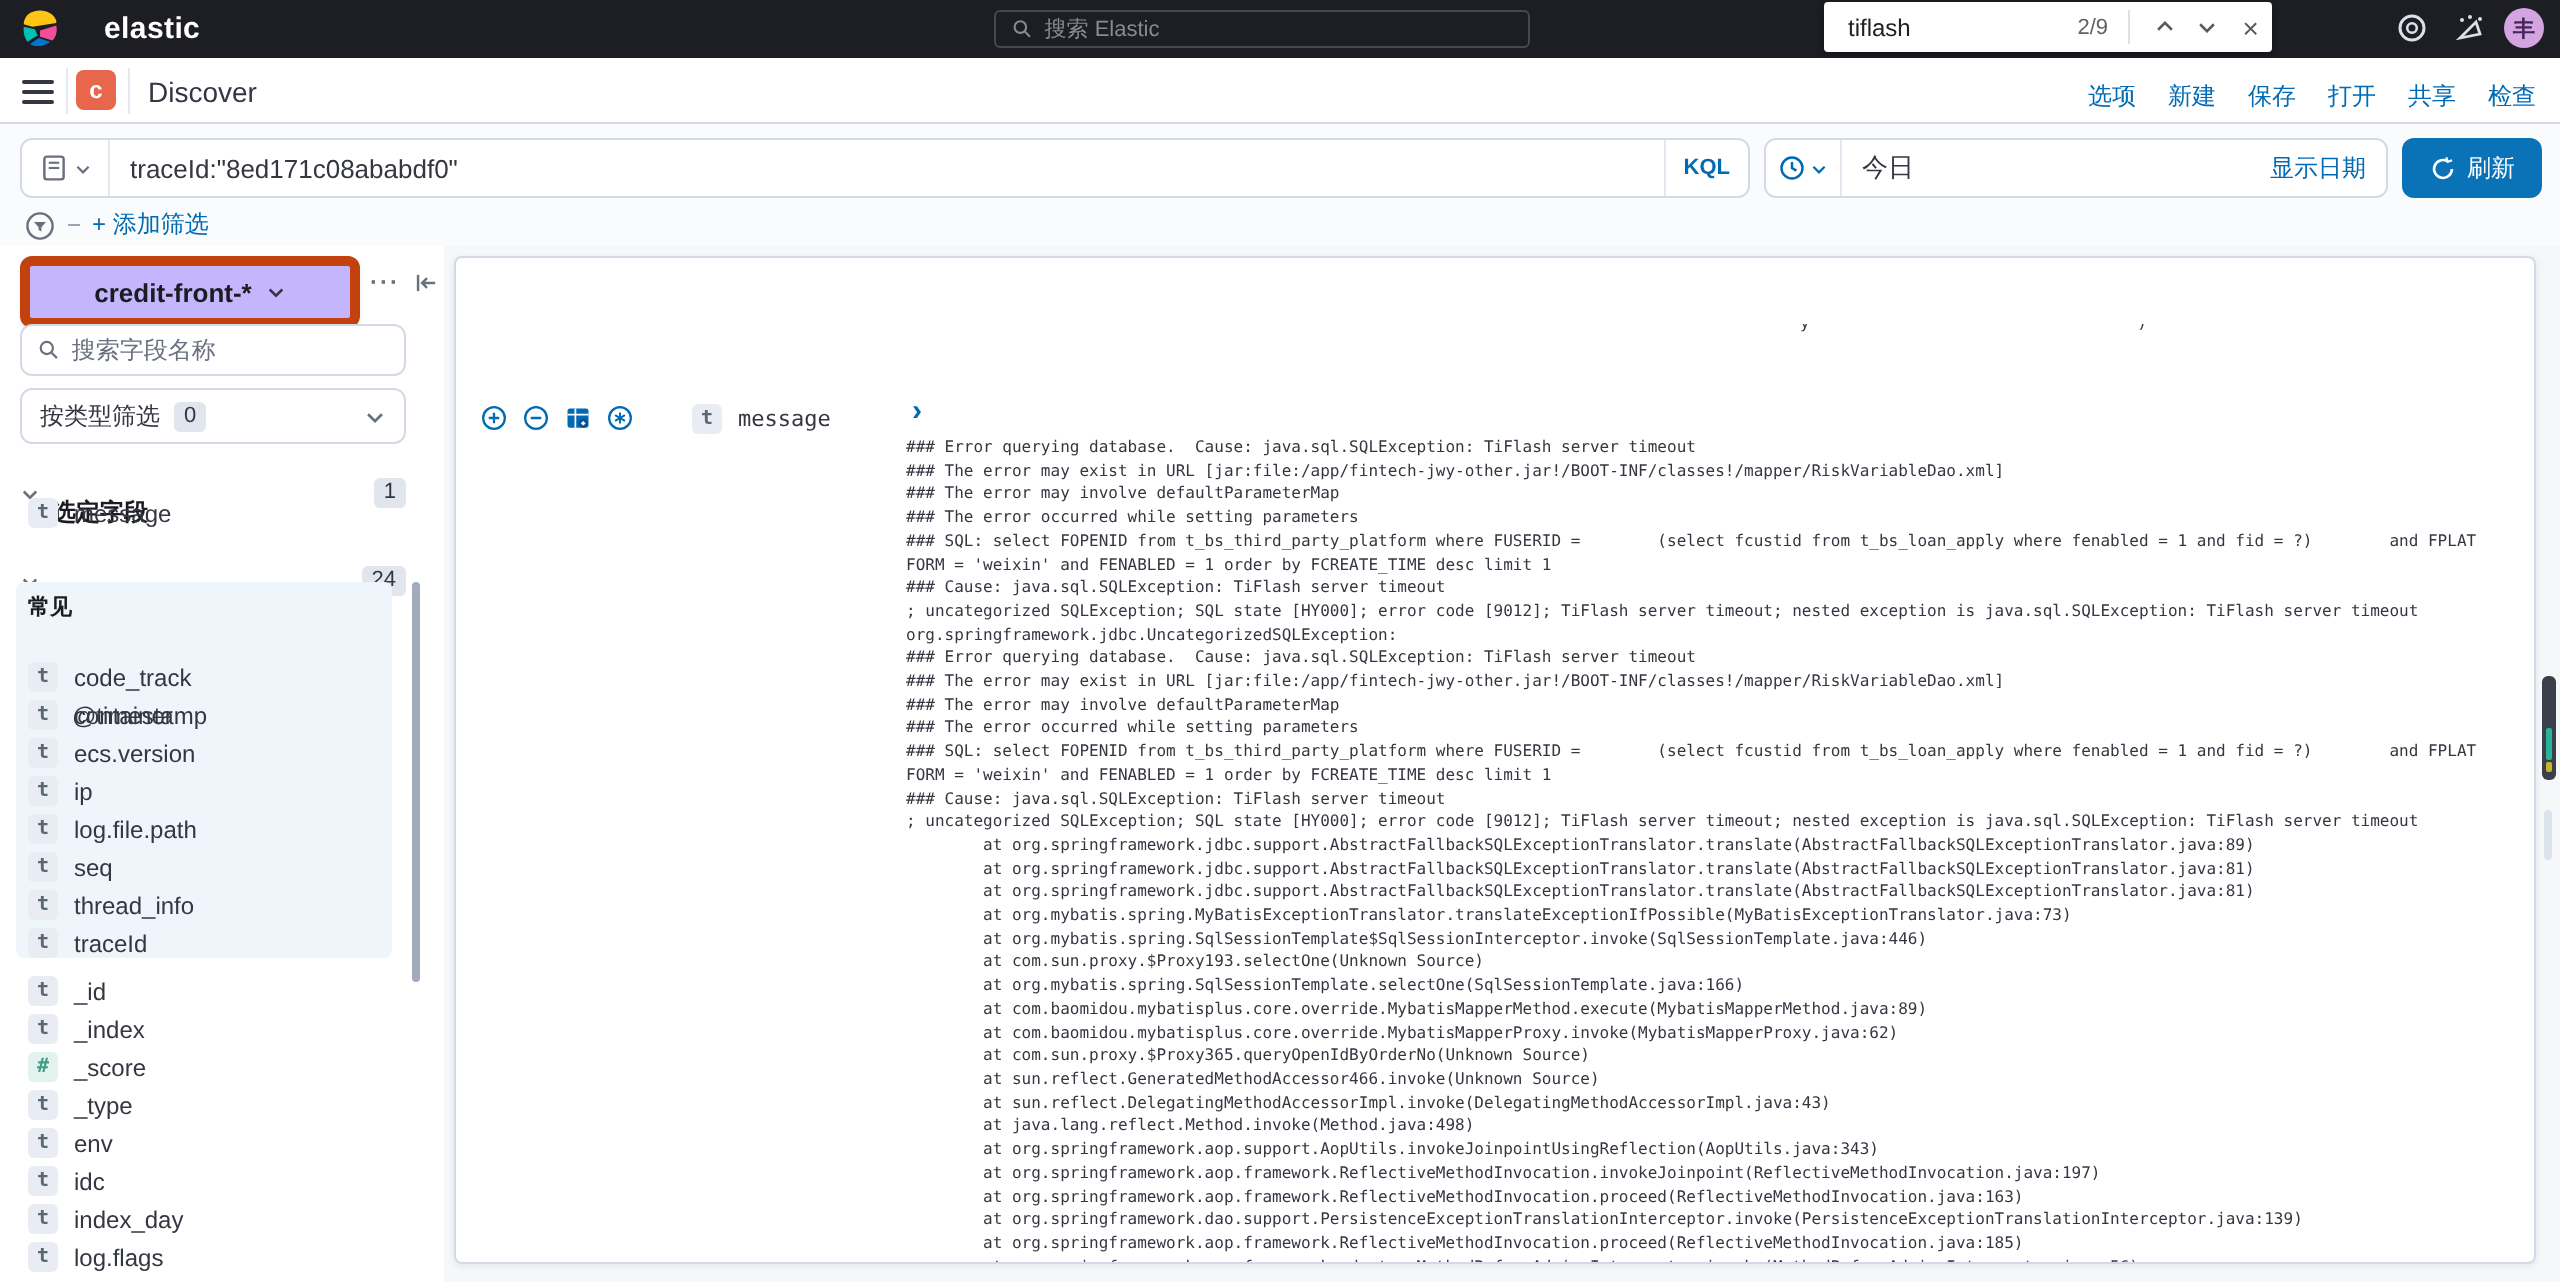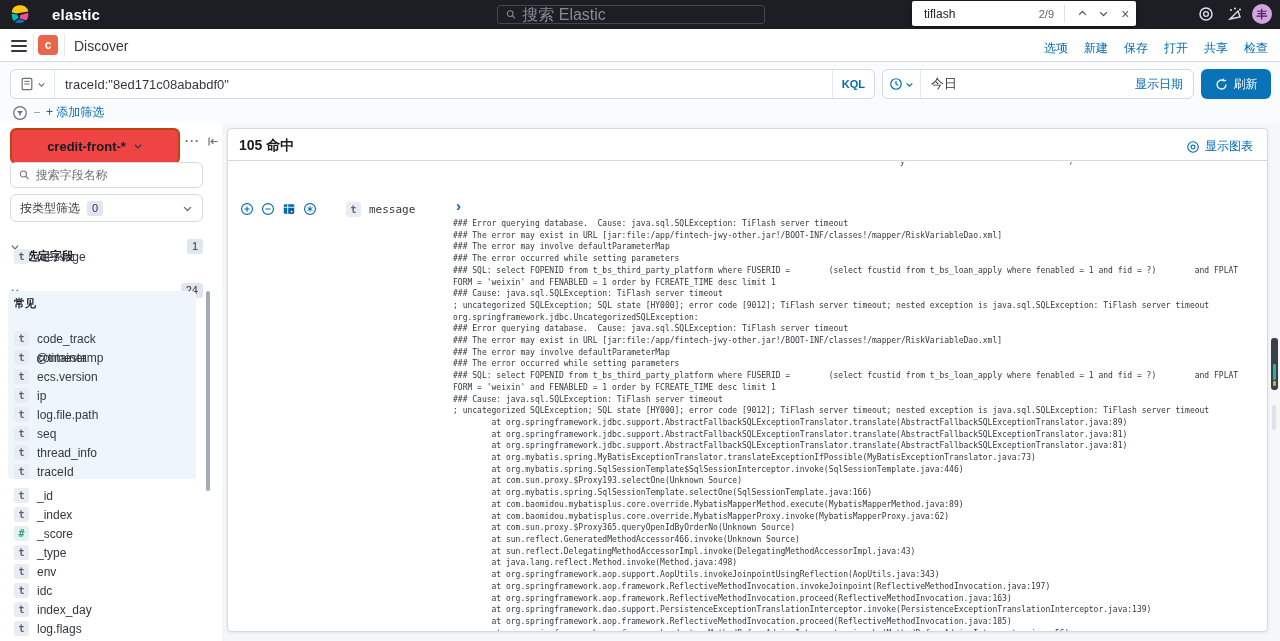--- a/index.html
+++ b/index.html
@@ -5,21 +5,21 @@
   * { margin:0; padding:0; box-sizing:border-box; }
   html,body { width:1280px; height:641px; background:#f5f7f9; font-family:"Liberation Sans",sans-serif; }
   #app { position:relative; width:1280px; height:641px; overflow:hidden; background:#f5f7f9; }
   .abs { position:absolute; }
 
   
   .global-header { left:0; top:0; width:1280px; height:29px; background:#1d1e24; display:flex; align-items:center; }
   .brand { position:absolute; left:10px; top:4px; display:flex; align-items:center; gap:22px; }
   .brand-text { color:#ffffff; font-size:15px; font-weight:600; letter-spacing:.2px; }
   .g-search { position:absolute; left:497px; top:5px; width:268px; height:19px; border:1px solid #454853; border-radius:3px; display:flex; align-items:center; padding:0 8px; gap:6px; background:#1d1e24; }
-  .g-search input { background:transparent; border:none; outline:none; color:#aeb4c0; font-size:16px; width:100%; font-family:"Liberation Sans",sans-serif; }
+  .g-search input { background:transparent; border:none; outline:none; color:#aeb4c0; font-size:11px; width:100%; font-family:"Liberation Sans",sans-serif; }
   .g-search input::placeholder { color:#878b95; }
   .findbar { position:absolute; left:912px; top:1px; width:224px; height:25px; background:#ffffff; border-radius:2px; box-shadow:0 1px 4px rgba(0,0,0,.45); display:flex; align-items:center; }
   .findbar .f-query { font-size:12px; color:#202124; padding-left:12px; flex:0 0 108px; }
   .findbar .f-count { font-size:11px; color:#5f6368; flex:0 0 34px; text-align:right; }
   .findbar .f-div { width:1px; height:17px; background:#e0e0e0; margin:0 7px 0 10px; }
   .findbar .f-btn { width:22px; height:22px; display:flex; align-items:center; justify-content:center; color:#555a60; cursor:pointer; }
   .hdr-icon { position:absolute; top:6px; width:16px; height:16px; color:#dbe0ea; }
   .avatar { position:absolute; left:1252px; top:4px; width:20px; height:20px; border-radius:50%; background:#d2a4e0; color:#46265a; font-size:11px; font-weight:bold; display:flex; align-items:center; justify-content:center; }
 
   
@@ -43,21 +43,21 @@
   .dp-clock { width:38px; height:100%; border-right:1px solid #e3e8f0; display:flex; align-items:center; justify-content:center; gap:2px; color:#006BB4; cursor:pointer; }
   .dp-value { font-size:13px; color:#343741; padding-left:10px; flex:1; cursor:pointer; }
   .dp-showdates { font-size:12px; color:#006BB4; padding-right:10px; cursor:pointer; }
   .refresh-btn { position:absolute; left:1201px; top:69px; width:70px; height:30px; background:#0a73b8; border:none; border-radius:6px; color:#fff; font-size:12px; display:flex; align-items:center; justify-content:center; gap:6px; cursor:pointer; font-family:"Liberation Sans",sans-serif; }
   .filter-row { position:absolute; left:12px; top:104px; display:flex; align-items:center; gap:6px; }
   .filter-row .dash { width:6px; height:1px; background:#9aa5b5; }
   .add-filter { font-size:12px; color:#006BB4; cursor:pointer; }
 
   
   .sidebar { left:0; top:123px; width:222px; height:518px; background:#ffffff; }
-  .ip-btn { position:absolute; left:10px; top:5px; width:170px; height:36px; background:#ef4444; border:2px solid #c2410c; border-radius:6px; box-shadow:0 1px 2px rgba(152,162,179,.2); display:flex; align-items:center; justify-content:center; gap:7px; font-size:13px; font-weight:bold; color:#1a1c21; cursor:pointer; }
+  .ip-btn { position:absolute; left:10px; top:5px; width:170px; height:36px; background:#c4b5fd; border:5px solid #c2410c; border-radius:6px; box-shadow:0 1px 2px rgba(152,162,179,.2); display:flex; align-items:center; justify-content:center; gap:7px; font-size:13px; font-weight:bold; color:#1a1c21; cursor:pointer; }
   .ip-btn svg { color:#343741; }
   .side-mini { position:absolute; top:11px; color:#69707d; cursor:pointer; }
   .fld-search { position:absolute; left:10px; top:39px; width:193px; height:26px; border:1px solid #d3dae6; border-radius:6px; background:#fff; display:flex; align-items:center; padding:0 8px; gap:6px; color:#69707d; }
   .fld-search input { border:none; outline:none; background:transparent; font-size:12px; color:#343741; width:100%; font-family:"Liberation Sans",sans-serif; }
   .fld-search input::placeholder { color:#69707d; }
   .type-filter { position:absolute; left:10px; top:71px; width:193px; height:28px; border:1px solid #d3dae6; border-radius:6px; background:#fff; display:flex; align-items:center; padding:0 9px; gap:7px; cursor:pointer; }
   .type-filter .tf-label { font-size:12px; color:#343741; }
   .type-filter .spacer { flex:1; }
   .badge { background:#e0e5ee; color:#343741; font-size:11px; border-radius:3px; padding:1px 5px; line-height:13px; }
   .sec-head { position:absolute; left:10px; display:flex; align-items:center; gap:6px; width:193px; cursor:pointer; }
@@ -350,32 +350,20 @@
       </div>
     <div class="fld-item" style="top:498px;">
         <span class="tchip">t</span>
         <span class="fname">log.flags</span>
       </div>
 
     <div class="side-scroll"></div>
   </div>
 
   <div class="abs main-card">
-    <div class="card-head">
-      <span class="hits">
-        <span>105</span> <span>命中</span>
-      </span>
-      <span class="show-chart">
-        <svg width="14" height="14" viewBox="0 0 16 16">
-            <circle cx="8" cy="8" r="6" fill="none" stroke="currentColor" stroke-width="1.3"></circle>
-            <circle cx="8" cy="8" r="2.2" fill="none" stroke="currentColor" stroke-width="1.3"></circle>
-          </svg>
-        <span>显示图表</span>
-      </span>
-    </div>
 
     <div class="doc-area">
       <div class="clip-frag">
           <pre>y                                  )</pre>
         </div>
 
       <div class="doc-controls">
         <span class="cicon">
             <svg width="14" height="14" viewBox="0 0 16 16">
               <circle cx="8" cy="8" r="6.2" fill="none" stroke="currentColor" stroke-width="1.3"></circle>

